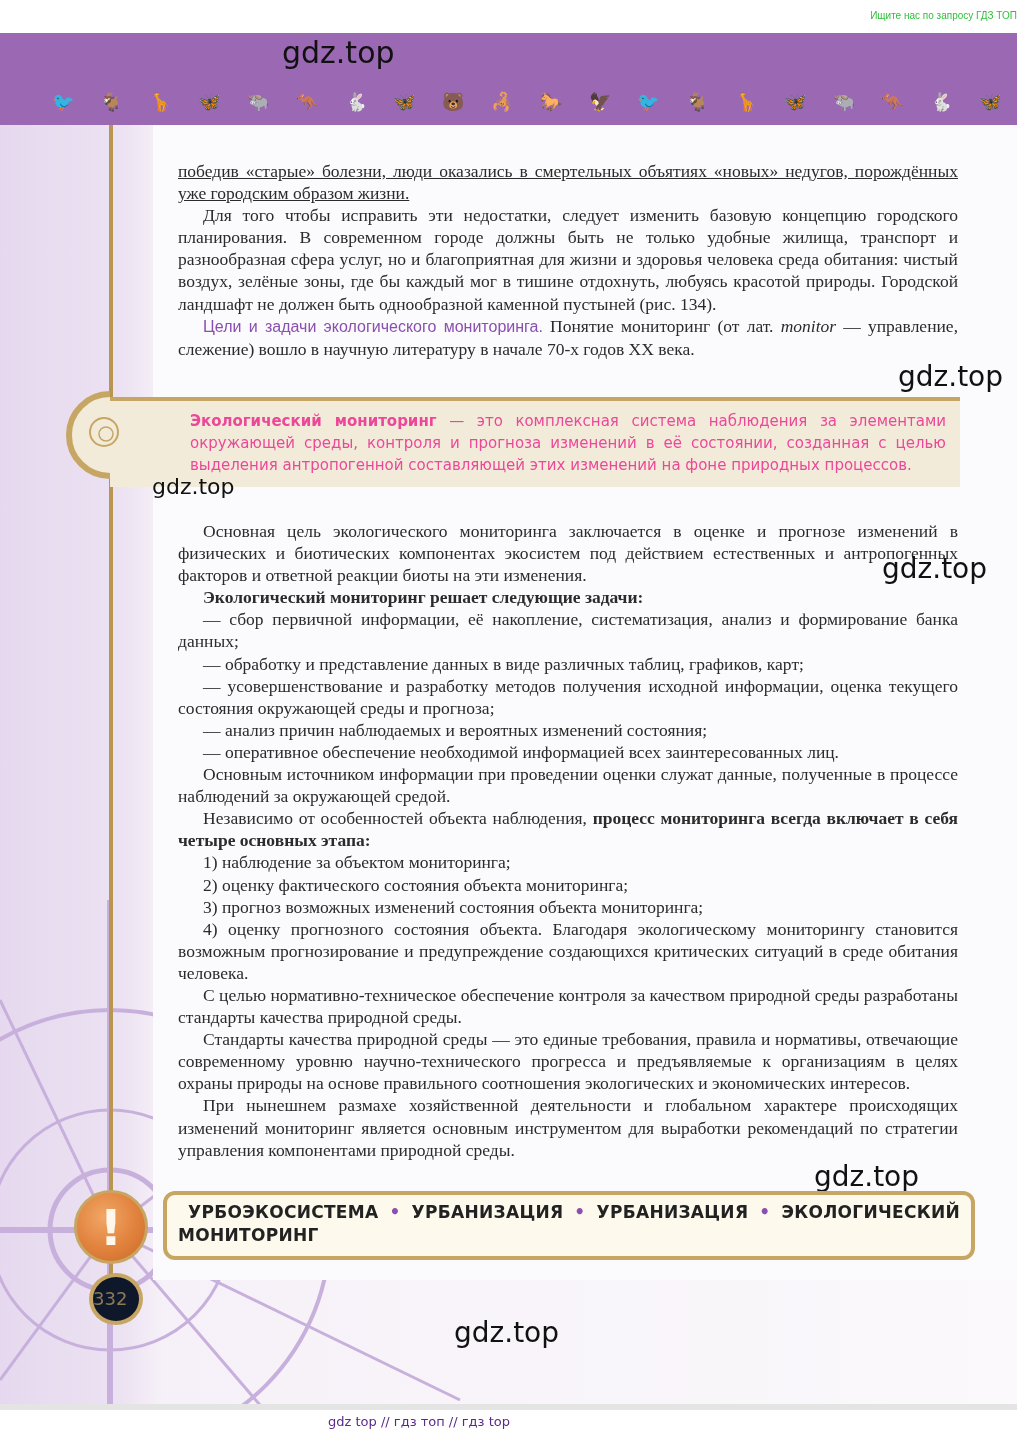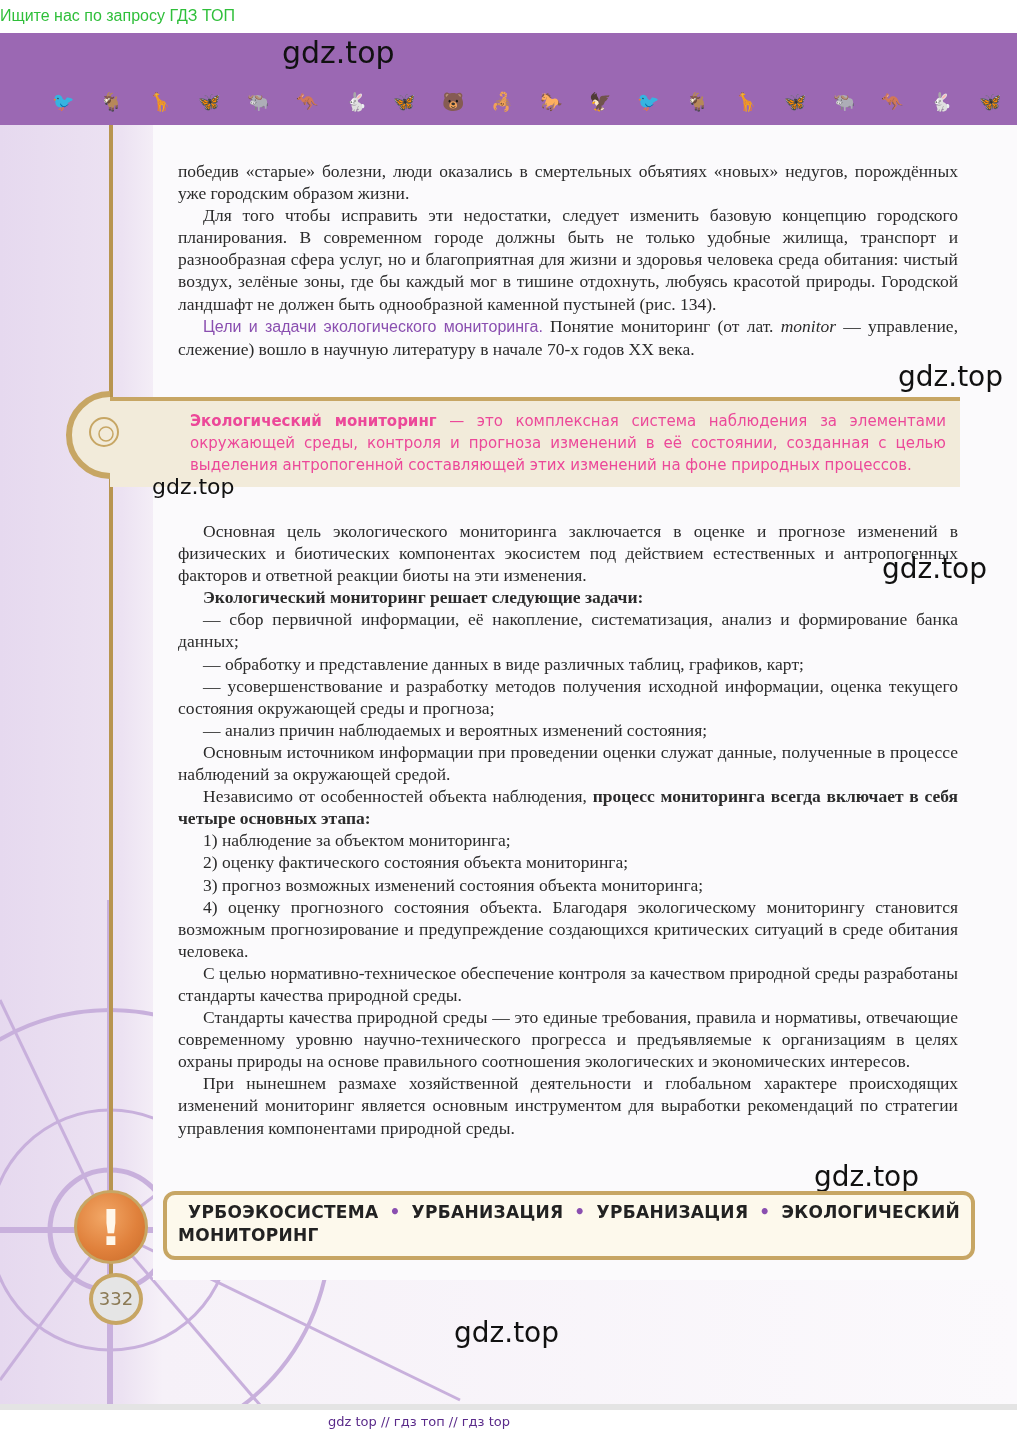--- a/index.html
+++ b/index.html
@@ -1,55 +1,55 @@
 <!DOCTYPE html>
 <html><head>
 <meta charset="utf-8">
 <style>
   * { margin:0; padding:0; box-sizing:border-box; }
   html, body { width:1017px; height:1440px; overflow:hidden; background:#ffffff; }
   body { position:relative; font-family:"Liberation Serif", serif; color:#2a2a2a; }
 
   .top-ad { position:absolute; left:0; top:0; width:1017px; height:33px; background:#fff;
-    text-align:left; font-family:"Liberation Sans", sans-serif; font-size:16px; color:#2fbf3a; line-height:32px; }
+    text-align:right; font-family:"Liberation Sans", sans-serif; font-size:10px; color:#2fbf3a; line-height:32px; }
 
   .banner { position:absolute; left:0; top:33px; width:1017px; height:92px; background:#9b68b3; }
   .banner .wm { position:absolute; left:282px; top:2px; font-family:"DejaVu Sans", sans-serif; font-size:30px; color:#111; }
   .animals { position:absolute; left:52px; top:56px; width:950px; height:26px; display:flex; justify-content:space-between; align-items:center; }
   .animal { color:#fff; font-size:18px; line-height:22px; font-family:"DejaVu Sans", sans-serif; }
 
   .page-bg { position:absolute; left:0; top:125px; width:1017px; height:1280px;
     background:linear-gradient(90deg, #e6d9ef 0%, #ece2f2 12%, #f6f1f8 16%, #fbf9fc 100%); }
   .text-panel { position:absolute; left:153px; top:125px; width:864px; height:1155px; background:#fbfafc; }
   .deco-svg { position:absolute; left:0; top:900px; }
   .vline { position:absolute; left:109px; top:125px; width:4px; height:1170px; background:#b89550; }
 
   .body-text { position:absolute; left:178px; width:780px; font-size:17.5px; line-height:22.1px; text-align:justify; color:#2b2b2b; }
   .body-text p { text-indent:25px; }
-  .body-text p.noind { text-indent:0; }
+  .body-text p.noind { text-indent:0;text-decoration:underline; }
   .body-text b { font-weight:bold;font-family:Liberation Serif, serif; }
   .hl { font-family:"Liberation Sans", sans-serif; font-weight:normal; color:#8a4fb0; font-size:16px; }
 
   .def-box { position:absolute; left:110px; top:397px; width:850px; height:90px; background:#f2ebda; border-top:4px solid #c7a664; }
   .def-text { position:absolute; left:190px; top:410px; width:756px; font-family:"DejaVu Sans", sans-serif; font-size:15px; line-height:22px; color:#ec4899; text-align:justify; }
   .def-text b { font-weight:bold; }
   .scroll { position:absolute; left:62px; top:390px; width:78px; height:90px; }
 
   .wm-text { position:absolute; font-family:"DejaVu Sans", sans-serif; color:#111; font-size:28px; }
 
   .key-box { position:absolute; left:163px; top:1191px; width:812px; height:69px; border:4px solid #c7a664; border-radius:12px; background:#fdf9ec; }
   .key-text { position:absolute; left:178px; top:1201px; width:782px; font-family:"DejaVu Sans", sans-serif; font-weight:bold; font-size:17px; line-height:23px; color:#222; letter-spacing:0.3px; }
   .key-row { display:flex; justify-content:space-between;margin-left:10px; }
   .dot { color:#8a4fb0; }
 
   .excl { position:absolute; left:74px; top:1190px; width:74px; height:74px; border-radius:50%;
     background:radial-gradient(circle at 40% 35%, #f2a766 0%, #e0813c 55%, #c86a28 100%); border:3px solid #c7a664; }
   .excl span { position:absolute; left:0; top:6px; width:100%; text-align:center; font-family:"DejaVu Sans", sans-serif; font-weight:bold; font-size:50px; color:#fff7ea; }
-  .pagenum { position:absolute; left:89px; top:1273px; width:54px; height:52px; border-radius:50%; background:#e5e5e5; border:4px solid #c7a664;
-    text-align:center; line-height:44px; font-family:"DejaVu Sans", sans-serif; font-size:18px; color:#8b7a55; }
+  .pagenum { position:absolute; left:89px; top:1273px; width:54px; height:52px; border-radius:50%; background:#0f172a; border:4px solid #c7a664;
+    line-height:44px; font-family:"DejaVu Sans", sans-serif; font-size:18px; color:#8b7a55; }
 
   .footer-bar { position:absolute; left:0; top:1404px; width:1017px; height:6px; background:#e4e4e4; }
   .footer { position:absolute; left:0; top:1410px; width:838px; height:30px; background:#fff; text-align:center; font-family:"DejaVu Sans", sans-serif; font-size:13px; line-height:24px; color:#5a2a8a; }
 </style>
 </head>
 <body>
 
 <div class="top-ad">Ищите нас по запросу ГДЗ ТОП</div>
 
 <div class="banner">
@@ -112,20 +112,21 @@
   <b>Экологический мониторинг</b><span> — это комплексная система наблюдения за элементами окружающей среды, контроля и прогноза изменений в её состоянии, созданная с целью выделения антропогенной составляющей этих изменений на фоне природных процессов.</span>
 </div>
 
 <div class="body-text" style="top:520px">
   <p>Основная цель экологического мониторинга заключается в оценке и прогнозе изменений в физических и биотических компонентах экосистем под действием естественных и антропогенных факторов и ответной реакции биоты на эти изменения.</p>
   <p><b>Экологический мониторинг решает следующие задачи:</b></p>
   <p>— сбор первичной информации, её накопление, систематизация, анализ и формирование банка данных;</p>
   <p>— обработку и представление данных в виде различных таблиц, графиков, карт;</p>
   <p>— усовершенствование и разработку методов получения исходной информации, оценка текущего состояния окружающей среды и прогноза;</p>
   <p>— анализ причин наблюдаемых и вероятных изменений состояния;</p>
+  <p>— оперативное обеспечение необходимой информацией всех заинтересованных лиц.</p>
   <p>Основным источником информации при проведении оценки служат данные, полученные в процессе наблюдений за окружающей средой.</p>
   <p><span>Независимо от особенностей объекта наблюдения, </span><b>процесс мониторинга всегда включает в себя четыре основных этапа:</b></p>
   <p>1) наблюдение за объектом мониторинга;</p>
   <p>2) оценку фактического состояния объекта мониторинга;</p>
   <p>3) прогноз возможных изменений состояния объекта мониторинга;</p>
   <p>4) оценку прогнозного состояния объекта. Благодаря экологическому мониторингу становится возможным прогнозирование и предупреждение создающихся критических ситуаций в среде обитания человека.</p>
   <p>С целью нормативно-техническое обеспечение контроля за качеством природной среды разработаны стандарты качества природной среды.</p>
   <p>Стандарты качества природной среды — это единые требования, правила и нормативы, отвечающие современному уровню научно-технического прогресса и предъявляемые к организациям в целях охраны природы на основе правильного соотношения экологических и экономических интересов.</p>
   <p>При нынешнем размахе хозяйственной деятельности и глобальном характере происходящих изменений мониторинг является основным инструментом для выработки рекомендаций по стратегии управления компонентами природной среды.</p>
 </div>

